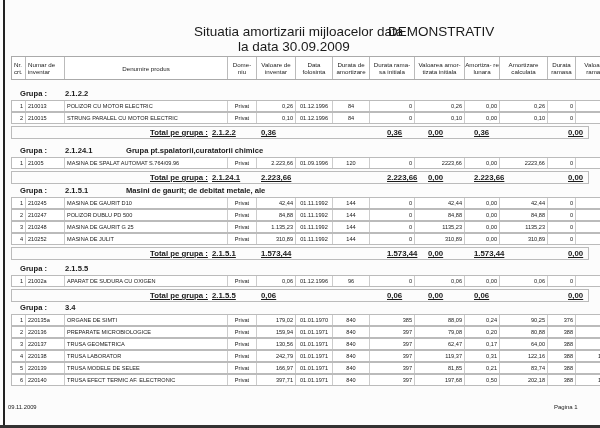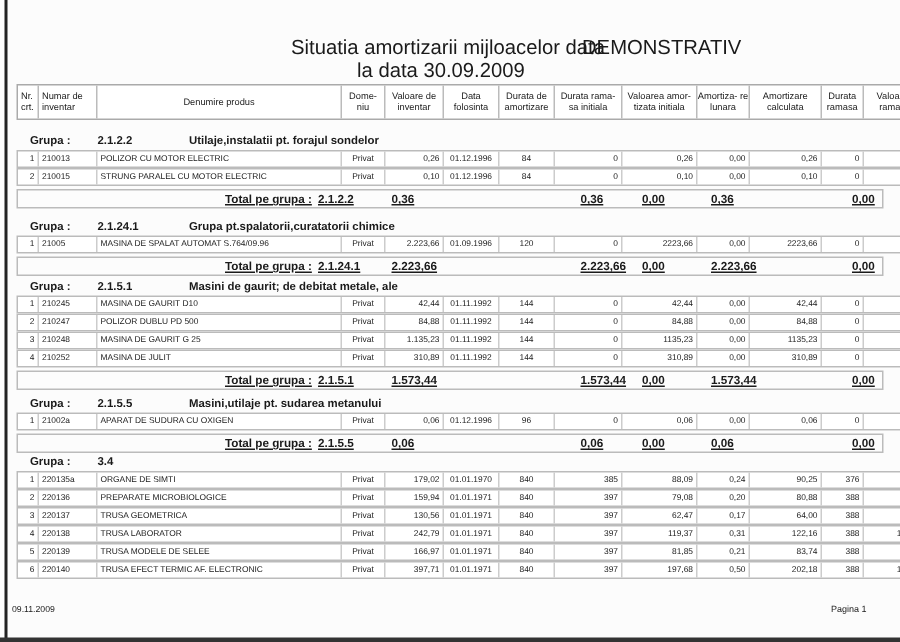--- a/index.html
+++ b/index.html
@@ -50,21 +50,20 @@
     <div style="width: 35px;">Amortiza- re lunara</div>
     <div style="width: 48px;">Amortizare calculata</div>
     <div style="width: 28px;">Durata ramasa</div>
     <div style="width: 41px;">Valoarea ramasa</div>
   </div>
 
 <div id="body">
     <div class="grp" style="top: 89px;">
       <span style="width: 45px;">Grupa :</span>
       <span style="width: 61px;">2.1.2.2</span>
-      <span>Utilaje,instalatii pt. forajul sondelor</span>
     </div>
     <div class="row" style="top: 100px;">
       <div class="r" style="width: 14px;">1</div>
       <div class="" style="width: 39px;">210013</div>
       <div class="" style="width: 163px;">POLIZOR CU MOTOR ELECTRIC</div>
       <div class="c" style="width: 29px;">Privat</div>
       <div class="r" style="width: 39px;">0,26</div>
       <div class="c" style="width: 37px;">01.12.1996</div>
       <div class="c" style="width: 37px;">84</div>
       <div class="r" style="width: 45px;">0</div>
@@ -197,21 +196,20 @@
       <span style="left: 200px;">2.1.5.1</span>
       <span style="left: 249px;">1.573,44</span>
       <span style="left: 375px;">1.573,44</span>
       <span style="left: 416px;">0,00</span>
       <span style="left: 462px;">1.573,44</span>
       <span style="left: 556px;">0,00</span>
     </div>
     <div class="grp" style="top: 264px;">
       <span style="width: 45px;">Grupa :</span>
       <span style="width: 61px;">2.1.5.5</span>
-      <span>Masini,utilaje pt. sudarea metanului</span>
     </div>
     <div class="row" style="top: 275px;">
       <div class="r" style="width: 14px;">1</div>
       <div class="" style="width: 39px;">21002a</div>
       <div class="" style="width: 163px;">APARAT DE SUDURA CU OXIGEN</div>
       <div class="c" style="width: 29px;">Privat</div>
       <div class="r" style="width: 39px;">0,06</div>
       <div class="c" style="width: 37px;">01.12.1996</div>
       <div class="c" style="width: 37px;">96</div>
       <div class="r" style="width: 45px;">0</div>

